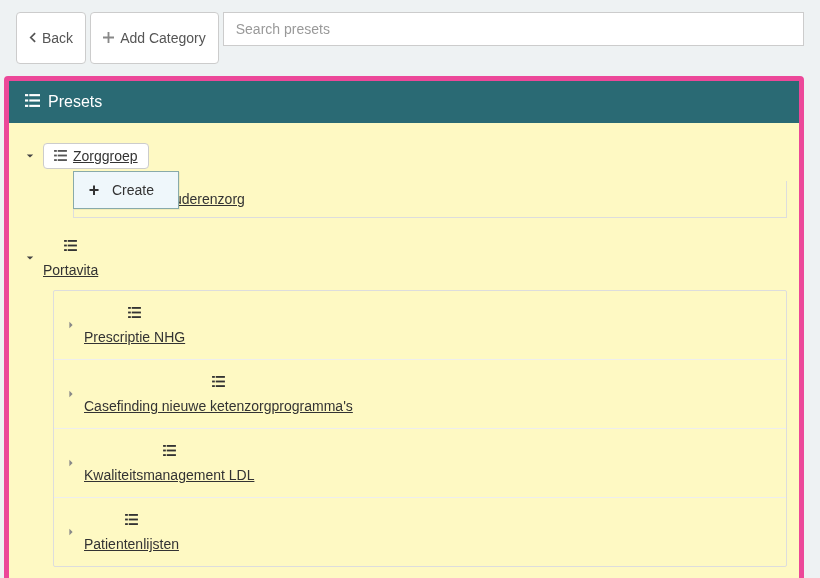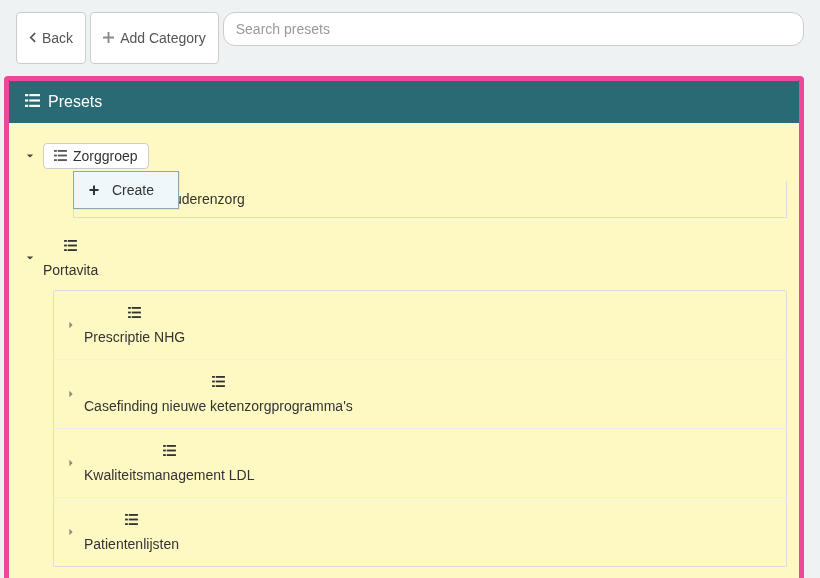--- a/index.html
+++ b/index.html
@@ -32,21 +32,21 @@
       font-size: 14px;
       color: #555;
       cursor: pointer;
       height: 52px;
     }
     .search-input {
       flex: 1;
       height: 34px;
       padding: 6px 12px;
       border: 1px solid #ccc;
-      border-radius: 12px;
+      border-radius: 0;
       font-size: 14px;
       color: #555;
       background: #fff;
     }
     .search-input::placeholder {
       color: #999;
     }
     .panel {
       margin: 0 16px 16px 4px;
       background: #fef9c3;
@@ -66,20 +66,21 @@
     .tree {
       padding: 12px 12px 12px 12px;
       position: relative;
     }
     .tree-row {
       display: flex;
       align-items: center;
       gap: 8px;
       padding: 8px 0 8px 4px;
       border-top: 1px solid transparent;
+      text-decoration: underline;
     }
     .tree-row.haschild {
       border-top: none;
     }
     .caret {
       width: 10px;
       height: 10px;
       display: inline-flex;
       align-items: center;
       justify-content: center;

